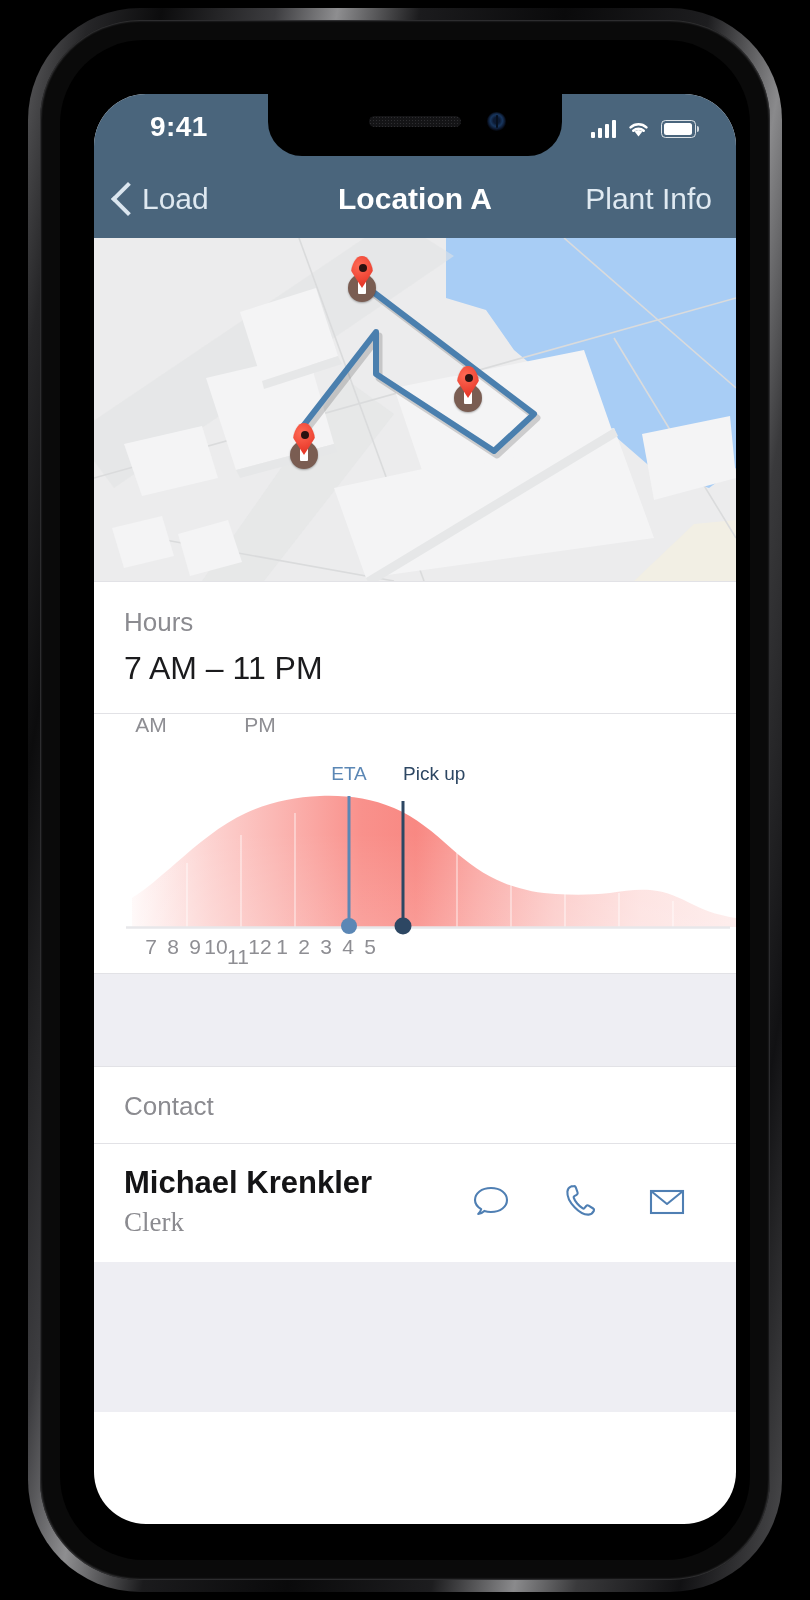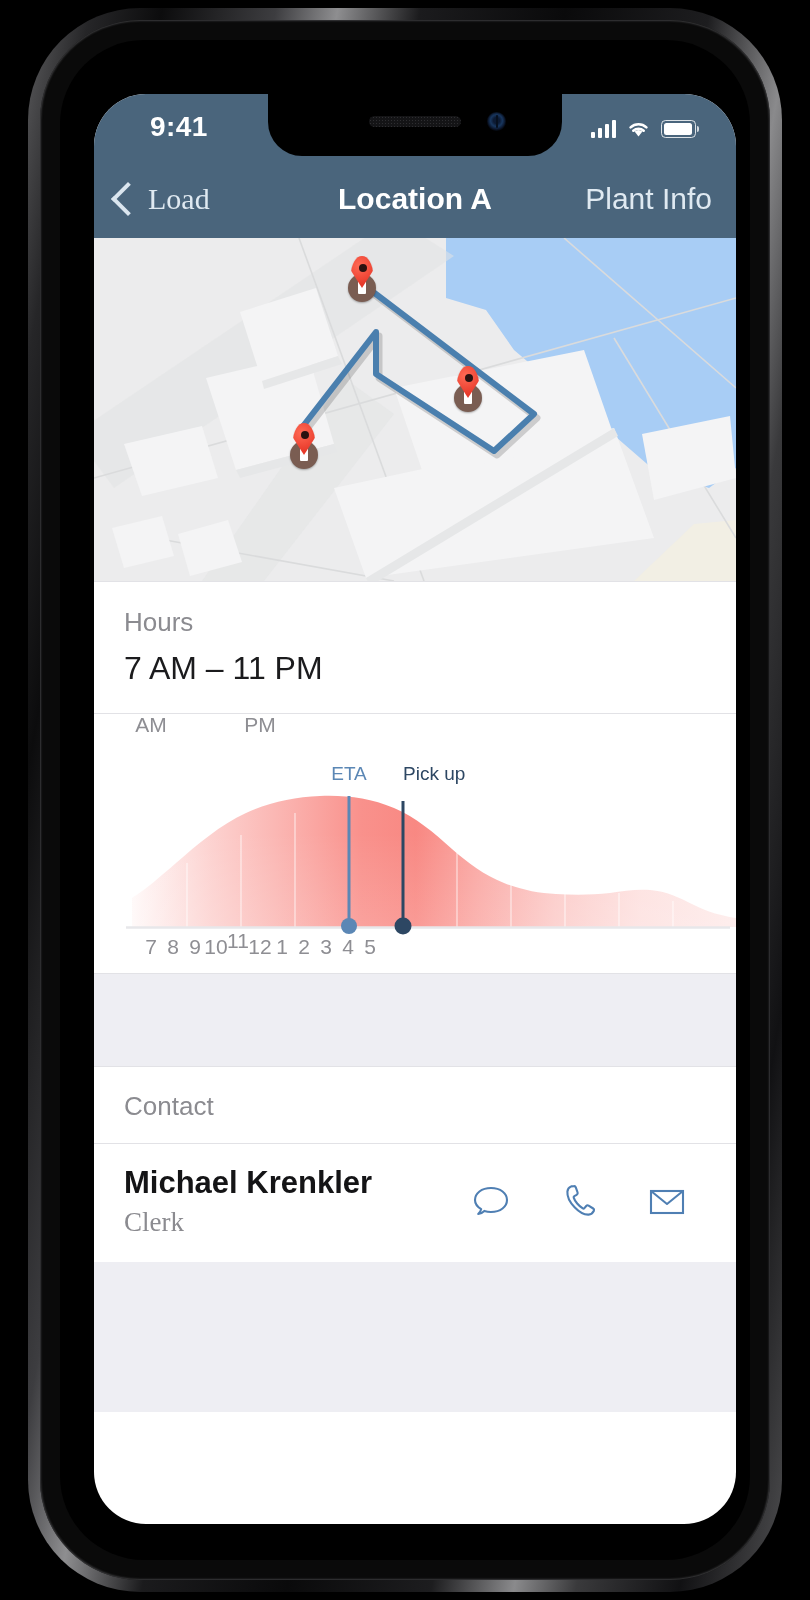--- a/index.html
+++ b/index.html
@@ -66,21 +66,21 @@
   .sig i:nth-child(1){height:6px;}
   .sig i:nth-child(2){height:10px;}
   .sig i:nth-child(3){height:14px;}
   .sig i:nth-child(4){height:18px;}
   .wifi{position:relative;width:23px;height:18px;}
   .batt{position:relative;width:33px;height:16px;border:1.6px solid rgba(255,255,255,.82);border-radius:4.5px;}
   .batt:before{content:"";position:absolute;left:1.6px;top:1.6px;bottom:1.6px;right:2.6px;background:#fff;border-radius:2.5px;}
   .batt:after{content:"";position:absolute;right:-4px;top:4.5px;width:2.4px;height:6px;border-radius:0 2px 2px 0;background:rgba(255,255,255,.75);}
 
   .navbar{height:78px;position:relative;color:#fff;}
-  .nav-back{position:absolute;left:22px;top:0;height:78px;display:flex;align-items:center;gap:6px;cursor:pointer;font-family:Liberation Serif, serif;}
+  .nav-back{position:absolute;left:22px;top:0;height:78px;display:flex;align-items:center;cursor:pointer;}
   .chev{width:20px;height:20px;border-left:4.5px solid #dbe6ef;border-bottom:4.5px solid #dbe6ef;transform:rotate(45deg);margin-right:2px;}
   .nav-back-label{font-size:30px;color:#dfe9f1;}
   .nav-title{position:absolute;left:0;right:0;top:0;height:78px;display:flex;align-items:center;justify-content:center;font-size:30px;font-weight:bold;color:#fff;}
   .nav-right{position:absolute;right:24px;top:0;height:78px;display:flex;align-items:center;font-size:30px;color:#dfe9f1;cursor:pointer;}
 
   
   .map{position:relative;height:343px;overflow:hidden;background:#eceded;}
   .map svg{position:absolute;left:0;top:0;}
   .pin{position:absolute;width:34px;height:46px;}
   .pin .disc{position:absolute;left:3px;bottom:0;width:28px;height:28px;border-radius:50%;background:#7a5d52;box-shadow:0 1px 2px rgba(0,0,0,.3);}
@@ -299,21 +299,21 @@
                   <circle cx="309" cy="213" r="8.5" fill="#2d4763"></circle>
                 </svg>
 
                 <div class="mk-label" style="left:255px;top:50px;transform:translateX(-50%);color:#5b87b5;">ETA</div>
                 <div class="mk-label" style="left:309px;top:50px;color:#2d4763;">Pick up</div>
 
                 <div class="tick" style="left:57px;top:222px;">7</div>
                 <div class="tick" style="left:79px;top:222px;">8</div>
                 <div class="tick" style="left:101px;top:222px;">9</div>
                 <div class="tick" style="left:122px;top:222px;">10</div>
-                <div class="tick" style="left:144px;top:216px;">11</div>
+                <div class="tick" style="left:144px;top:232px;">11</div>
                 <div class="tick" style="left:166px;top:222px;">12</div>
                 <div class="tick" style="left:188px;top:222px;">1</div>
                 <div class="tick" style="left:210px;top:222px;">2</div>
                 <div class="tick" style="left:232px;top:222px;">3</div>
                 <div class="tick" style="left:254px;top:222px;">4</div>
                 <div class="tick" style="left:276px;top:222px;">5</div>
 
                 <div class="ampm" style="left:57px;top:0;">AM</div>
                 <div class="ampm" style="left:166px;top:0;">PM</div>
               </div>

